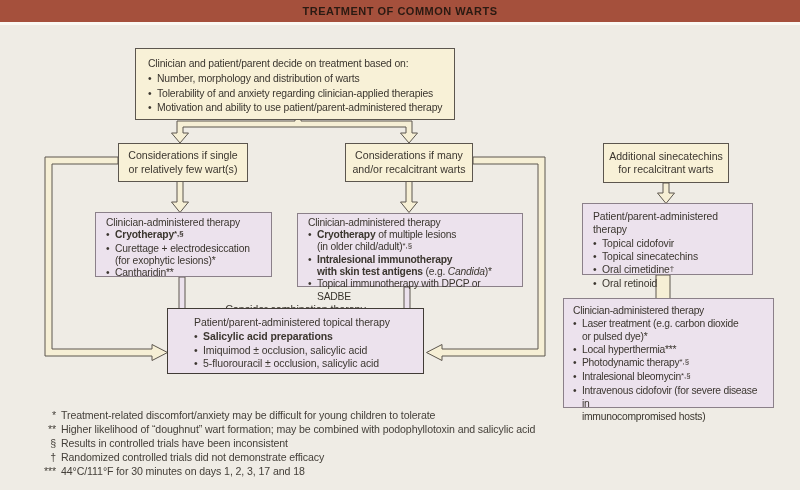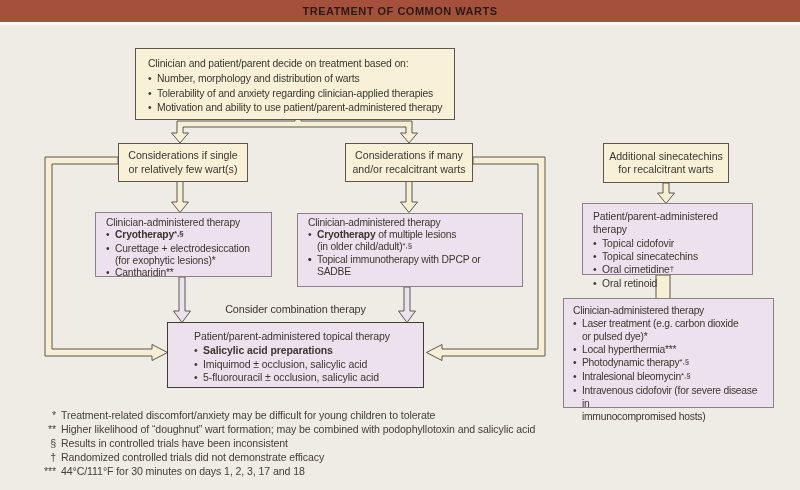--- a/index.html
+++ b/index.html
@@ -21,21 +21,21 @@
   #branch-many{left:345px;top:143px;width:128px;height:39px;}
   #branch-add{left:603px;top:143px;width:126px;height:40px;}
   #cat-left{left:95px;top:212px;width:177px;height:65px;padding:4px 6px 0 10px;
             font-size:10.3px;line-height:12.3px;letter-spacing:-0.15px;}
   #cat-mid{left:297px;top:213px;width:226px;height:74px;padding:3px 6px 0 10px;
            font-size:10.3px;line-height:12.1px;letter-spacing:-0.2px;}
   #right1{left:582px;top:203px;width:171px;height:72px;padding:6px 6px 12px 10px;
           font-size:10.4px;line-height:13.3px;letter-spacing:-0.1px;}
   #right2{left:563px;top:298px;width:211px;height:110px;padding:5px 6px 0 9px;
           font-size:10.3px;line-height:13px;letter-spacing:-0.25px;}
-  #combo{left:167px;top:322px;width:257px;height:66px;padding:7px 6px 0 26px;
+  #combo{left:167px;top:308px;width:257px;height:66px;padding:7px 6px 0 26px;
          font-size:10.5px;line-height:13.8px;letter-spacing:-0.1px;border:1px solid #413c36;background:#ece2ed;}
   #combo-label{position:absolute;left:167px;top:303px;width:257px;text-align:center;
                font-size:10.8px;letter-spacing:-0.1px;}
   #footnotes{position:absolute;left:14px;top:409px;width:770px;font-size:10.6px;
              line-height:13.9px;color:#45403a;letter-spacing:-0.1px;}
   .fn{display:flex;}
   .fnm{width:42px;text-align:right;margin-right:5px;flex:none;}
   .li{position:relative;padding-left:9px;}
   .li .dot{position:absolute;left:0;top:0;}
   .b{font-weight:bold;}
@@ -90,21 +90,21 @@
         <div class="li"><span class="dot">•</span><span><span class="b">Cryotherapy</span><span class="b s">*,§</span></span></div>
         <div class="li"><span class="dot">•</span><span><span>Curettage + electrodesiccation</span><br><span>(for exophytic lesions)*</span></span></div>
         <div class="li"><span class="dot">•</span><span><span>Cantharidin**</span></span></div>
       </div>
   </div>
 
   <div id="cat-mid" class="box purple">
     <div>Clinician-administered therapy</div>
     <div>
         <div class="li"><span class="dot">•</span><span><span class="b">Cryotherapy</span><span> of multiple lesions</span><br><span>(in older child/adult)</span><span class="s">*,§</span></span></div>
-        <div class="li"><span class="dot">•</span></div>
+        <div class="li"><span class="dot">•</span><span><span class="b">Intralesional immunotherapy</span><br><span class="b">with skin test antigens</span><span> (e.g. </span><span class="i">Candida</span><span>)*</span></span></div>
         <div class="li"><span class="dot">•</span><span><span>Topical immunotherapy with DPCP or SADBE</span></span></div>
       </div>
   </div>
 
   <div id="right1" class="box purple">
     <div>Patient/parent-administered therapy</div>
     <div>
         <div class="li"><span class="dot">•</span><span><span>Topical cidofovir</span></span></div>
         <div class="li"><span class="dot">•</span><span><span>Topical sinecatechins</span></span></div>
         <div class="li"><span class="dot">•</span><span><span>Oral cimetidine</span><span class="s">†</span></span></div>

